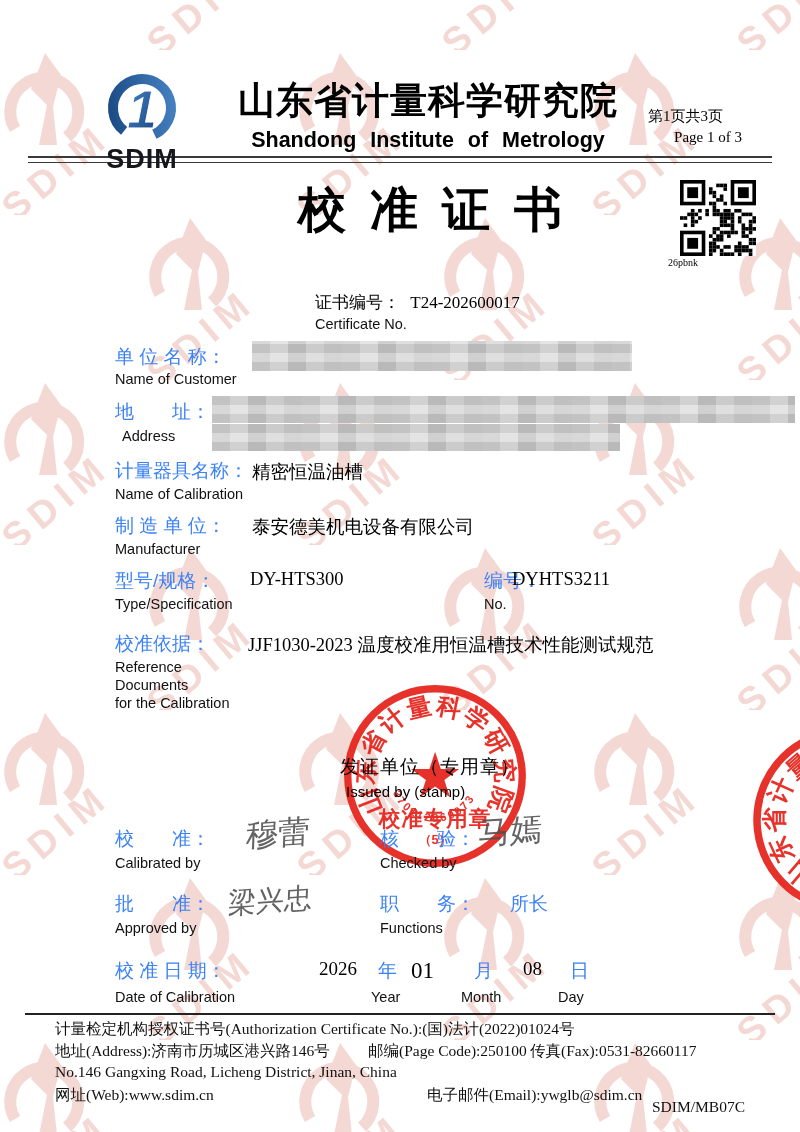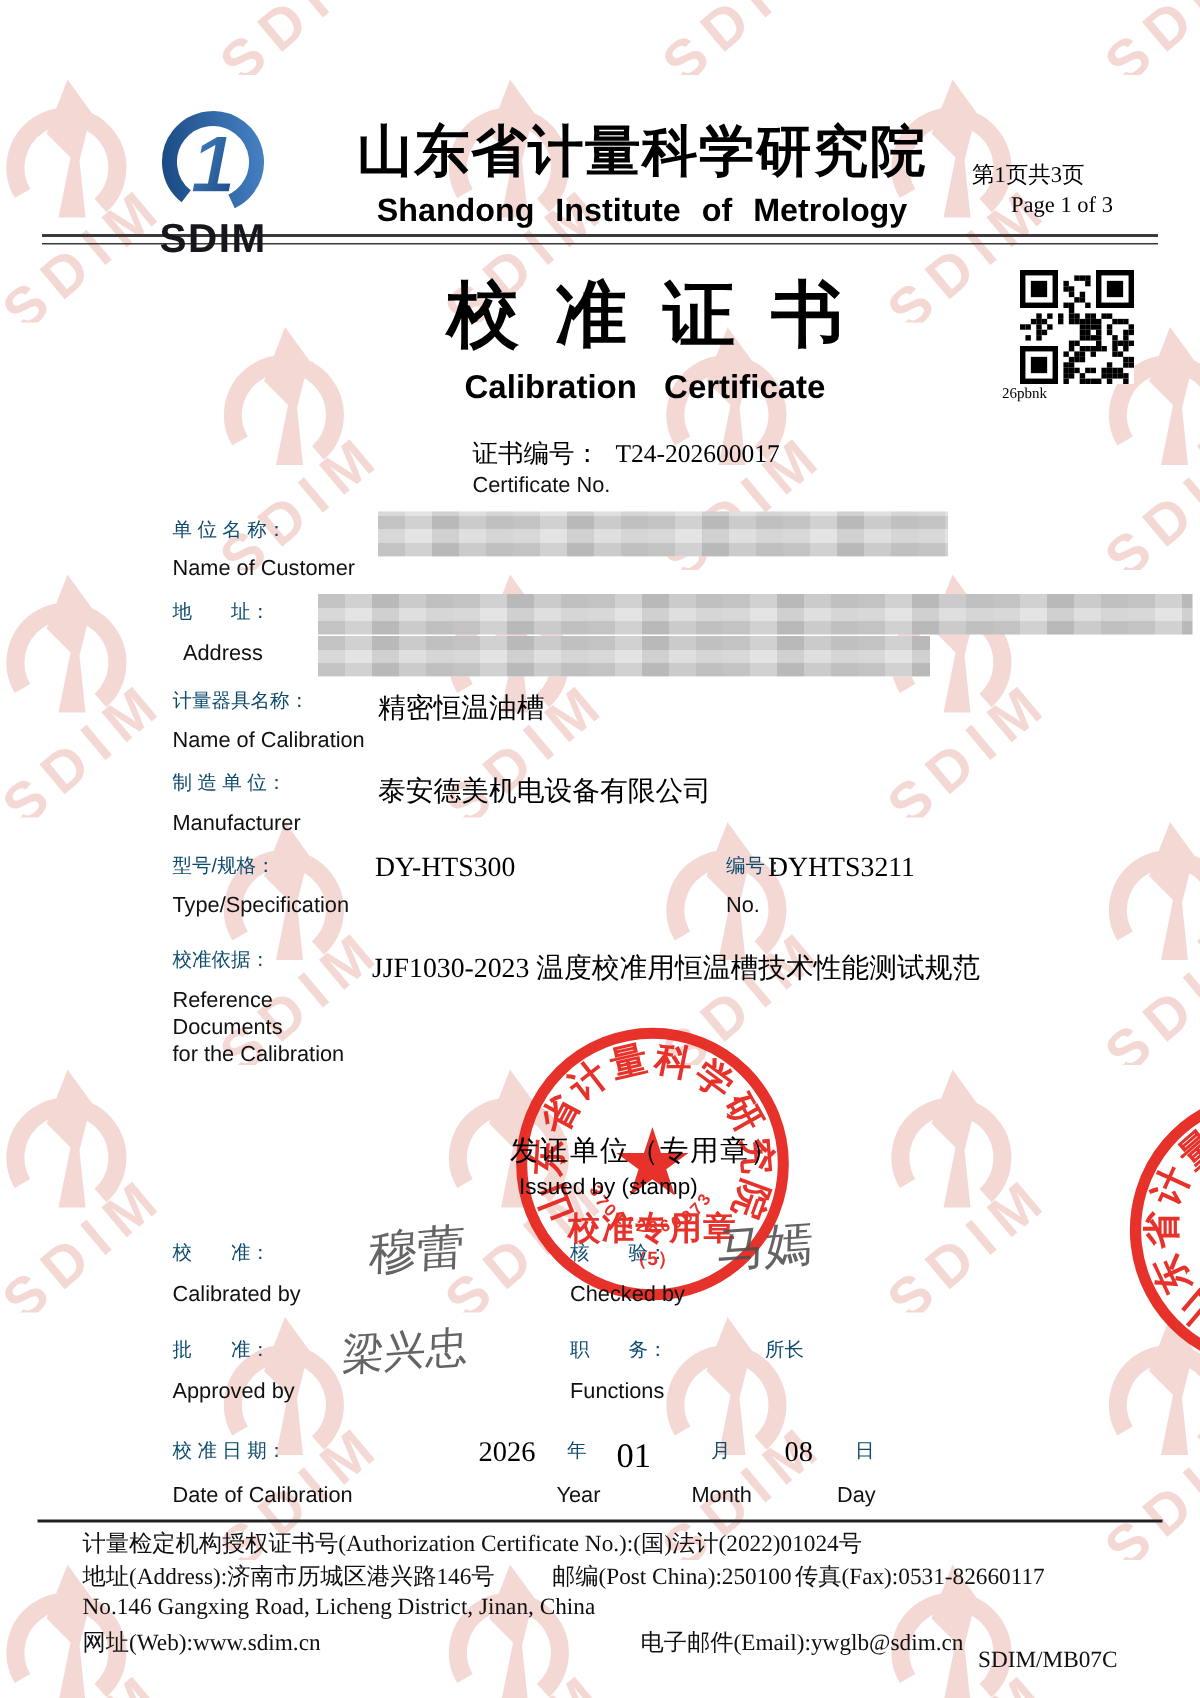--- a/index.html
+++ b/index.html
@@ -1,21 +1,21 @@
 <!DOCTYPE html>
 <html><head>
 <meta charset="utf-8">
 <style>
   html,body{margin:0;padding:0;background:#fff;}
   .page{position:relative;width:800px;height:1132px;background:#fff;overflow:hidden;
         font-family:"Liberation Sans","DejaVu Sans",sans-serif;color:#000;}
   .abs{position:absolute;}
   .serif{font-family:"Liberation Serif","DejaVu Serif",serif;}
   .sans{font-family:"Liberation Sans","DejaVu Sans",sans-serif;}
-  .lab{font-size:13px;color:#0c4a6e;white-space:nowrap;z-index:6;text-align:right;}
+  .lab{font-size:19px;color:#3b82f6;white-space:nowrap;z-index:6;text-align:right;}
   .sub{font-size:14.5px;color:#111;white-space:nowrap;z-index:6;}
   .val{font-family:"Liberation Serif","DejaVu Serif",serif;font-size:18.5px;white-space:nowrap;z-index:6;}
   .wm{position:absolute;width:160px;height:170px;opacity:.5;z-index:1;pointer-events:none;}
   .redact{position:absolute;z-index:4;
     background-image:
       repeating-linear-gradient(0deg, rgba(0,0,0,0.05) 0 9px, rgba(255,255,255,0.22) 9px 18px),
       repeating-linear-gradient(90deg,#cdcdcd 0 18px,#dcdcdc 18px 36px,#c3c3c3 36px 54px,#d6d6d6 54px 72px,#cacaca 72px 90px);}
   .dbl-rule{position:absolute;height:4px;border-top:2.5px solid #3a3a3a;border-bottom:1.5px solid #3a3a3a;z-index:2;}
   .sig{position:absolute;font-family:"Liberation Serif","DejaVu Serif",serif;color:#4f4f4f;z-index:7;
        transform:rotate(-4deg) skewX(-6deg);opacity:.88;white-space:nowrap;}
@@ -140,21 +140,20 @@
 
   <div class="abs serif" style="left:198px;top:76px;width:460px;text-align:center;font-size:37px;font-weight:bold;letter-spacing:1px;z-index:3">山东省计量科学研究院</div>
   <div class="abs sans" style="left:198px;top:128px;width:460px;text-align:center;font-size:21.5px;font-weight:bold;word-spacing:8px;z-index:3">Shandong  Institute  of  Metrology</div>
 
   <div class="abs serif" style="left:648px;top:107px;width:120px;text-align:left;font-size:15px;z-index:3">第1页共3页</div>
   <div class="abs serif" style="left:648px;top:129px;width:120px;text-align:center;font-size:15px;z-index:3">Page 1 of 3</div>
 
   <div class="dbl-rule" style="left:28px;top:156px;width:744px;"></div>
 
   <div class="abs serif" style="left:120px;top:178px;width:620px;text-align:center;font-size:48px;font-weight:bold;letter-spacing:24px;text-indent:24px;z-index:3">校准证书</div>
-  <div class="abs sans" style="left:120px;top:245px;width:620px;text-align:center;font-size:22px;font-weight:bold;word-spacing:12px;z-index:3">Calibration  Certificate</div>
 
   <svg id="qr-svg" class="abs" style="left:680px;top:180px;width:76px;height:76px;z-index:3" viewBox="0 0 76 76">
       <rect x="0" y="0" width="76" height="76" fill="#fff"></rect>
       <rect x="0" y="0" width="25.333333333333332" height="25.333333333333332" fill="#000"></rect>
       <rect x="3.619047619047619" y="3.619047619047619" width="18.095238095238095" height="18.095238095238095" fill="#fff"></rect>
       <rect x="7.238095238095238" y="7.238095238095238" width="10.857142857142858" height="10.857142857142858" fill="#000"></rect>
       <rect x="50.666666666666664" y="0" width="25.333333333333332" height="25.333333333333332" fill="#000"></rect>
       <rect x="54.285714285714285" y="3.619047619047619" width="18.095238095238095" height="18.095238095238095" fill="#fff"></rect>
       <rect x="57.904761904761905" y="7.238095238095238" width="10.857142857142858" height="10.857142857142858" fill="#000"></rect>
       <rect x="0" y="50.666666666666664" width="25.333333333333332" height="25.333333333333332" fill="#000"></rect>
@@ -352,19 +351,19 @@
   <div class="abs lab" style="left:474px;top:958px">月</div>
   <div class="abs val" style="left:523px;top:958px;font-size:19px">08</div>
   <div class="abs lab" style="left:570px;top:958px">日</div>
   <div class="abs sub" style="left:371px;top:989px">Year</div>
   <div class="abs sub" style="left:461px;top:989px">Month</div>
   <div class="abs sub" style="left:558px;top:989px">Day</div>
 
   <div class="abs" style="left:25px;top:1013px;width:750px;border-top:2px solid #222;z-index:2"></div>
   <div class="ftr" style="left:55px;top:1019px">计量检定机构授权证书号(Authorization Certificate No.):(国)法计(2022)01024号</div>
   <div class="ftr" style="left:55px;top:1041px">地址(Address):济南市历城区港兴路146号</div>
-  <div class="ftr" style="left:368px;top:1041px">邮编(Post China):250100</div>
+  <div class="ftr" style="left:368px;top:1041px">邮编(Page Code):250100</div>
   <div class="ftr" style="left:530px;top:1041px">传真(Fax):0531-82660117</div>
   <div class="ftr" style="left:55px;top:1063px">No.146 Gangxing Road, Licheng District, Jinan, China</div>
   <div class="ftr" style="left:55px;top:1085px">网址(Web):www.sdim.cn</div>
   <div class="ftr" style="left:427px;top:1085px">电子邮件(Email):ywglb@sdim.cn</div>
   <div class="ftr" style="left:600px;top:1098px;width:145px;text-align:right">SDIM/MB07C</div>
 </div>
 
 </body></html>

